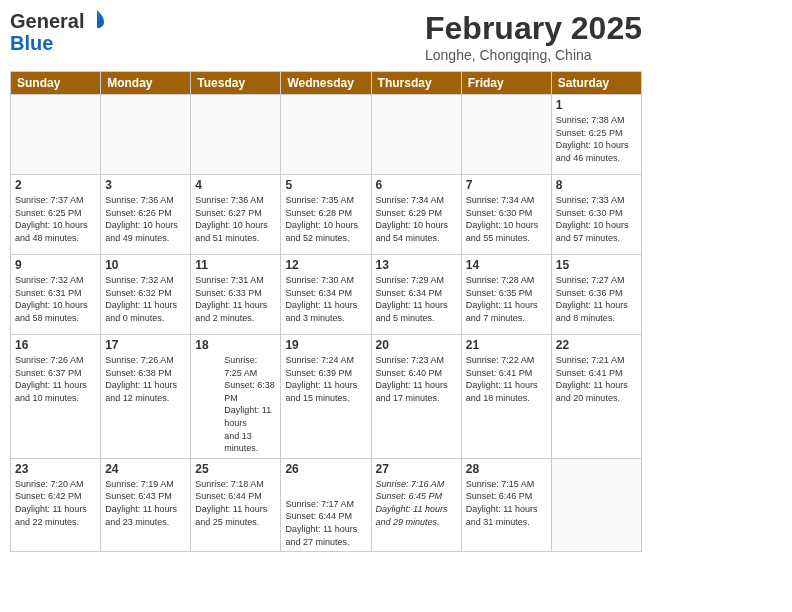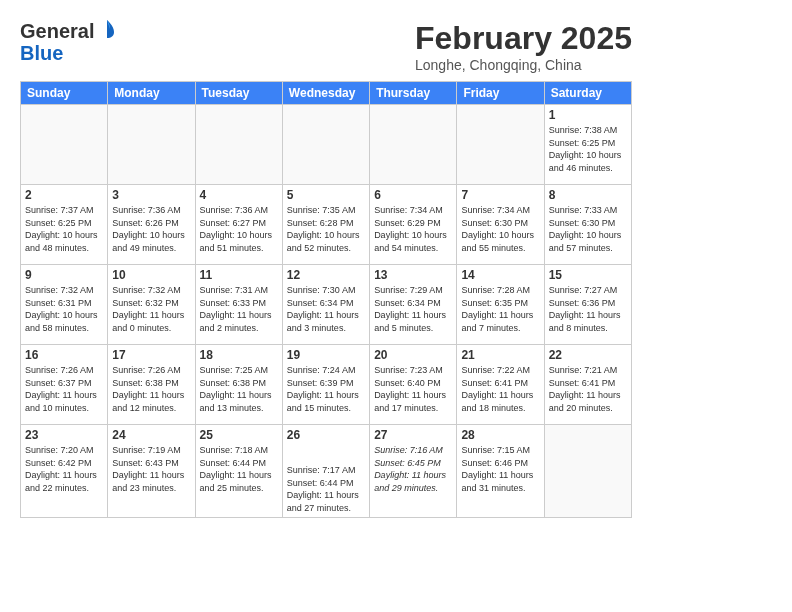--- a/index.html
+++ b/index.html
@@ -1,27 +1,27 @@
 <!DOCTYPE html>
 <html><head>
   <meta charset="utf-8">
   <style>
     * { box-sizing: border-box; margin: 0; padding: 0; }
     body { font-family: Arial, sans-serif; background: #fff; width: 792px; height: 612px; overflow: hidden; }
-    .page { width: 652px; height: 612px; padding: 20px; }
+    .page { width: 652px; height: 612px; padding: 10px; }
     .header { display: flex; justify-content: space-between; align-items: flex-start; margin-bottom: 8px; }
     .logo { display: flex; align-items: center; }
     .logo-text { font-size: 20px; font-weight: bold; line-height: 1.1; }
     .logo-general { color: #333; }
     .logo-blue { color: #1565c0; }
     .title-block { text-align: left; }
     .month-title { font-size: 32px; font-weight: bold; color: #333; }
     .location { font-size: 14px; color: #555; }
     .calendar { width: 100%; border-collapse: collapse; }
-    .calendar th { background: #3b82f6; color: #fff; text-align: left; padding: 4px 6px; font-size: 12px; border: 1px solid #ccc; }
+    .calendar th { background: #a16207; color: #fff; text-align: left; padding: 4px 6px; font-size: 12px; border: 1px solid #ccc; }
     .calendar td { border: 1px solid #ccc; vertical-align: top; padding: 3px 4px; font-size: 9.5px; color: #333; width: calc(100%/7); height: 80px; }
     .day-num { font-size: 12px; font-weight: bold; display: block; margin-bottom: 2px; }
     .day-info { font-size: 9px; color: #333; line-height: 1.4; }
     .empty { background: #f9f9f9; }
   </style>
 </head>
 <body>
 
 <div class="page">
   <div class="header">
@@ -185,21 +185,21 @@
           </td>
           <td>
             <span class="day-num">17</span>
             <div class="day-info" style="white-space: pre-line;">Sunrise: 7:26 AM
 Sunset: 6:38 PM
 Daylight: 11 hours
 and 12 minutes.</div>
           </td>
           <td>
             <span class="day-num">18</span>
-            <div class="day-info" style="white-space: pre-line;">Sunrise: 7:25 AM
+            <div class="day-info" style="white-space: pre-line; margin-left: 29px;">Sunrise: 7:25 AM
 Sunset: 6:38 PM
 Daylight: 11 hours
 and 13 minutes.</div>
           </td>
           <td>
             <span class="day-num">19</span>
             <div class="day-info" style="white-space: pre-line;">Sunrise: 7:24 AM
 Sunset: 6:39 PM
 Daylight: 11 hours
 and 15 minutes.</div>

